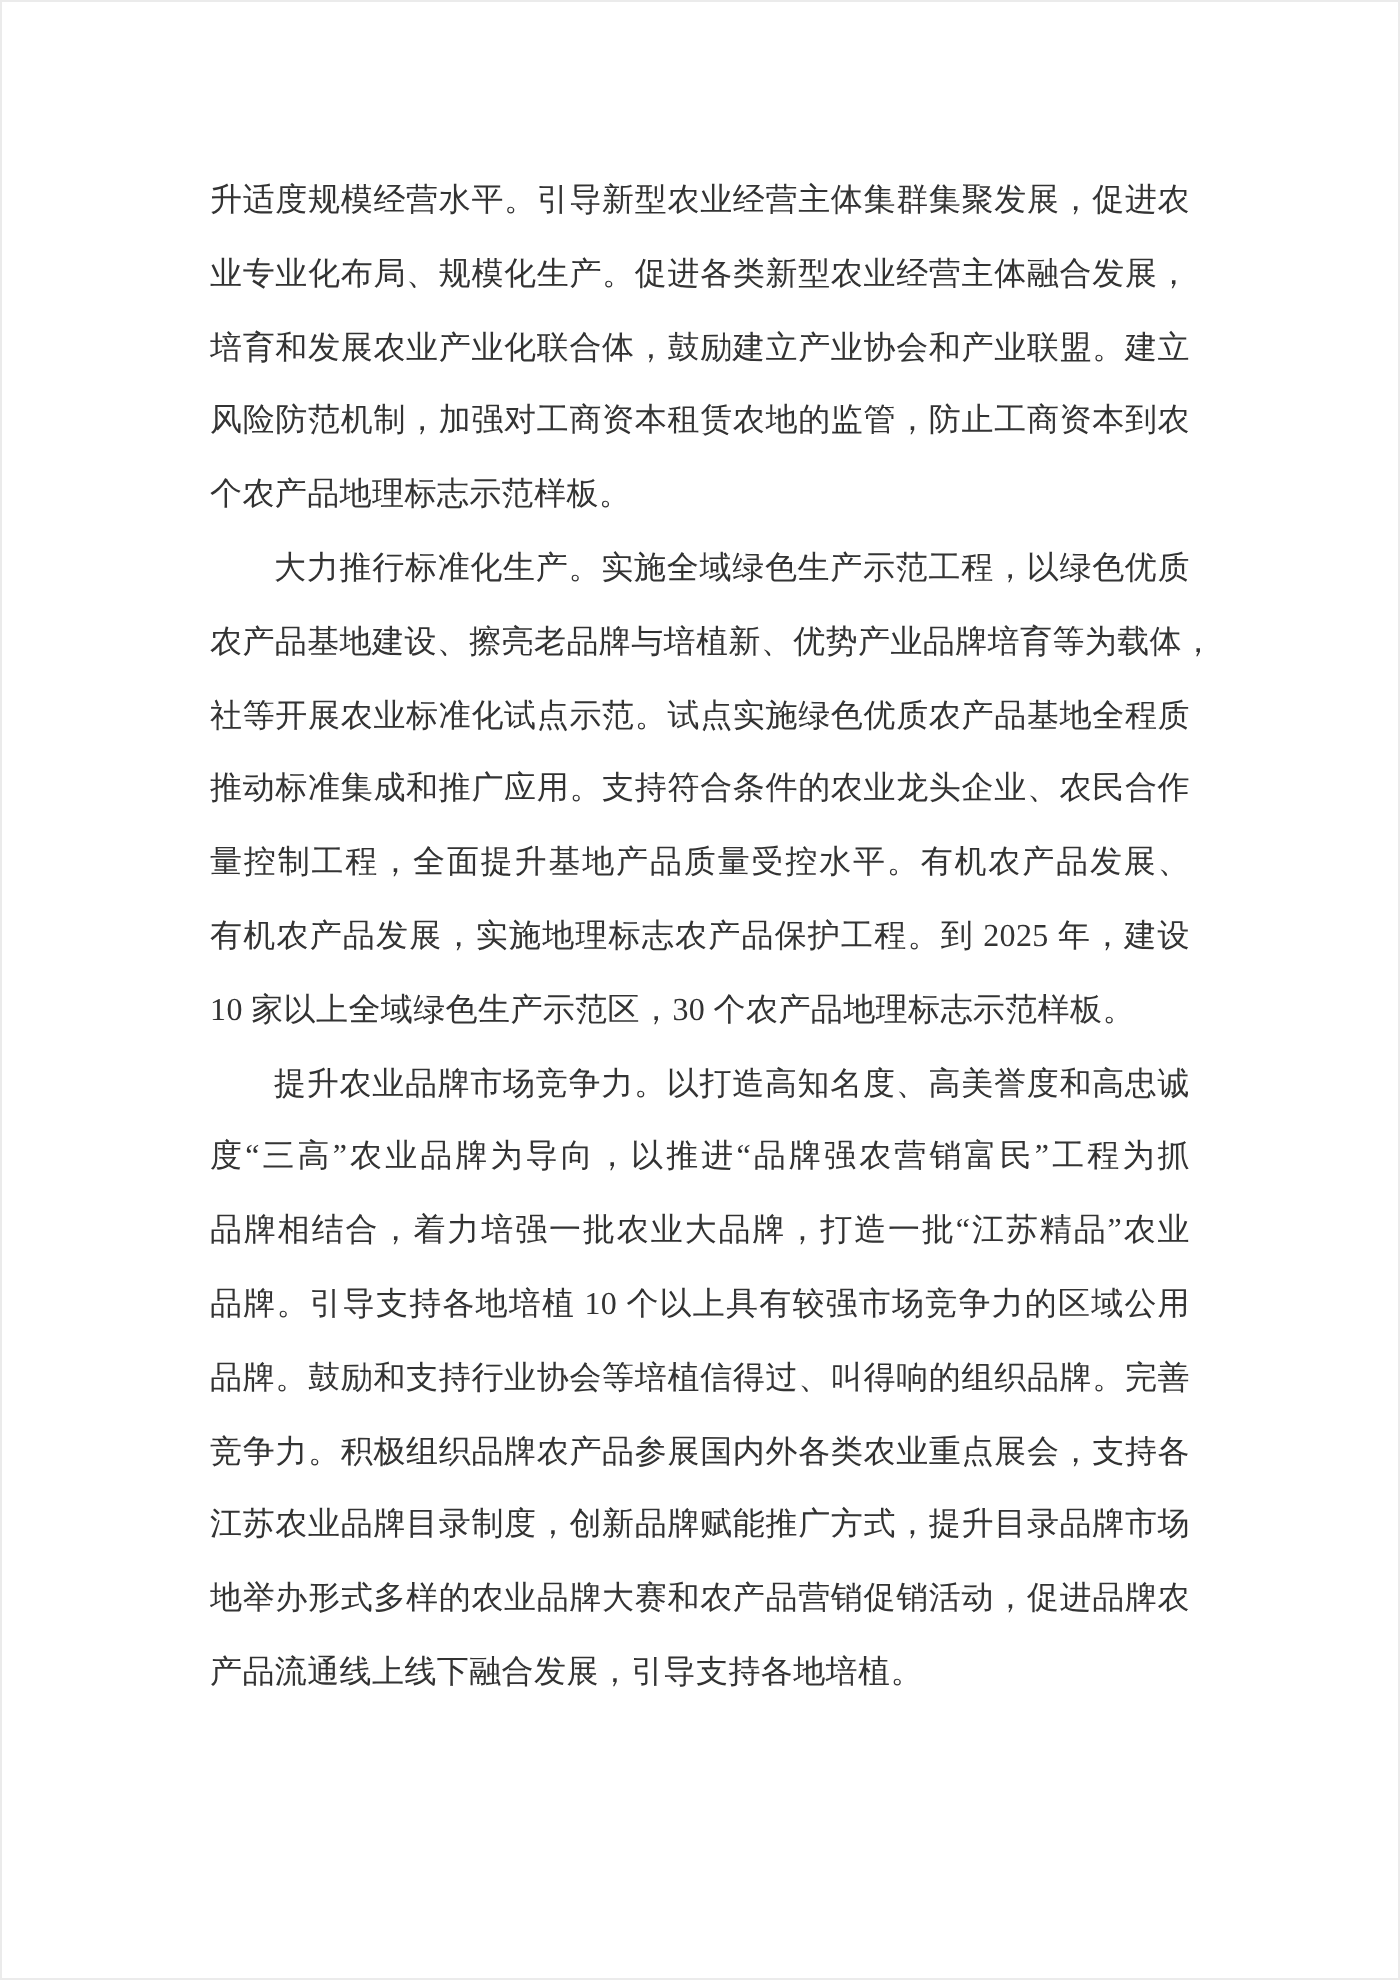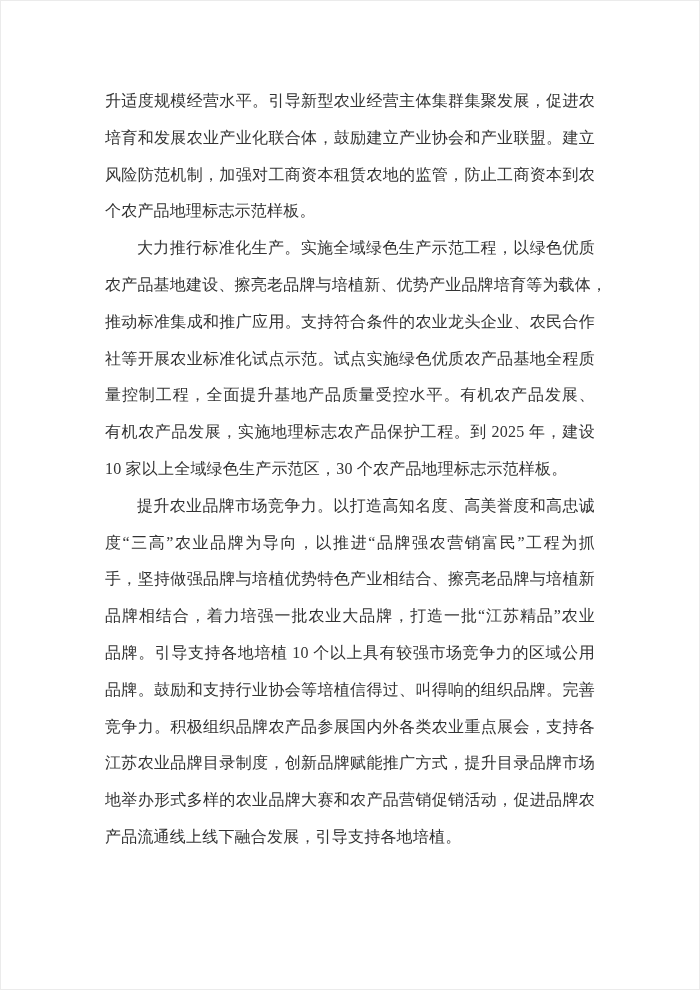--- a/index.html
+++ b/index.html
@@ -47,37 +47,37 @@
     text-indent: 2em;
   }
 </style>
 </head>
 <body>
 
 <div class="page">
   <div class="document-body" style="color: rgb(51, 51, 51);">
       <div class="paragraph">
         <div class="text-line">升适度规模经营水平。引导新型农业经营主体集群集聚发展，促进农</div>
+        <div class="text-line">业专业化布局、规模化生产。促进各类新型农业经营主体融合发展，</div>
         <div class="text-line">培育和发展农业产业化联合体，鼓励建立产业协会和产业联盟。建立</div>
         <div class="text-line">风险防范机制，加强对工商资本租赁农地的监管，防止工商资本到农</div>
         <div class="text-line last">个农产品地理标志示范样板。</div>
       </div>
       <div class="paragraph">
         <div class="text-line indent">大力推行标准化生产。实施全域绿色生产示范工程，以绿色优质</div>
         <div class="text-line">农产品基地建设、擦亮老品牌与培植新、优势产业品牌培育等为载体，</div>
+        <div class="text-line">社等开展农业标准化试点示范。试点实施绿色优质农产品基地全程质</div>
         <div class="text-line">推动标准集成和推广应用。支持符合条件的农业龙头企业、农民合作</div>
-        <div class="text-line">社等开展农业标准化试点示范。试点实施绿色优质农产品基地全程质</div>
         <div class="text-line">量控制工程，全面提升基地产品质量受控水平。有机农产品发展、</div>
         <div class="text-line">有机农产品发展，实施地理标志农产品保护工程。到 2025 年，建设</div>
         <div class="text-line last">10 家以上全域绿色生产示范区，30 个农产品地理标志示范样板。</div>
       </div>
       <div class="paragraph">
         <div class="text-line indent">提升农业品牌市场竞争力。以打造高知名度、高美誉度和高忠诚</div>
         <div class="text-line">度“三高”农业品牌为导向，以推进“品牌强农营销富民”工程为抓</div>
-        <div class="text-line">手，坚持做强品牌与培植优势特色产业相结合、擦亮老品牌与培植新</div>
         <div class="text-line">品牌相结合，着力培强一批农业大品牌，打造一批“江苏精品”农业</div>
         <div class="text-line">品牌。引导支持各地培植 10 个以上具有较强市场竞争力的区域公用</div>
         <div class="text-line">品牌。鼓励和支持行业协会等培植信得过、叫得响的组织品牌。完善</div>
         <div class="text-line">竞争力。积极组织品牌农产品参展国内外各类农业重点展会，支持各</div>
         <div class="text-line">江苏农业品牌目录制度，创新品牌赋能推广方式，提升目录品牌市场</div>
         <div class="text-line">地举办形式多样的农业品牌大赛和农产品营销促销活动，促进品牌农</div>
         <div class="text-line last">产品流通线上线下融合发展，引导支持各地培植。</div>
       </div>
     </div>
 </div>

